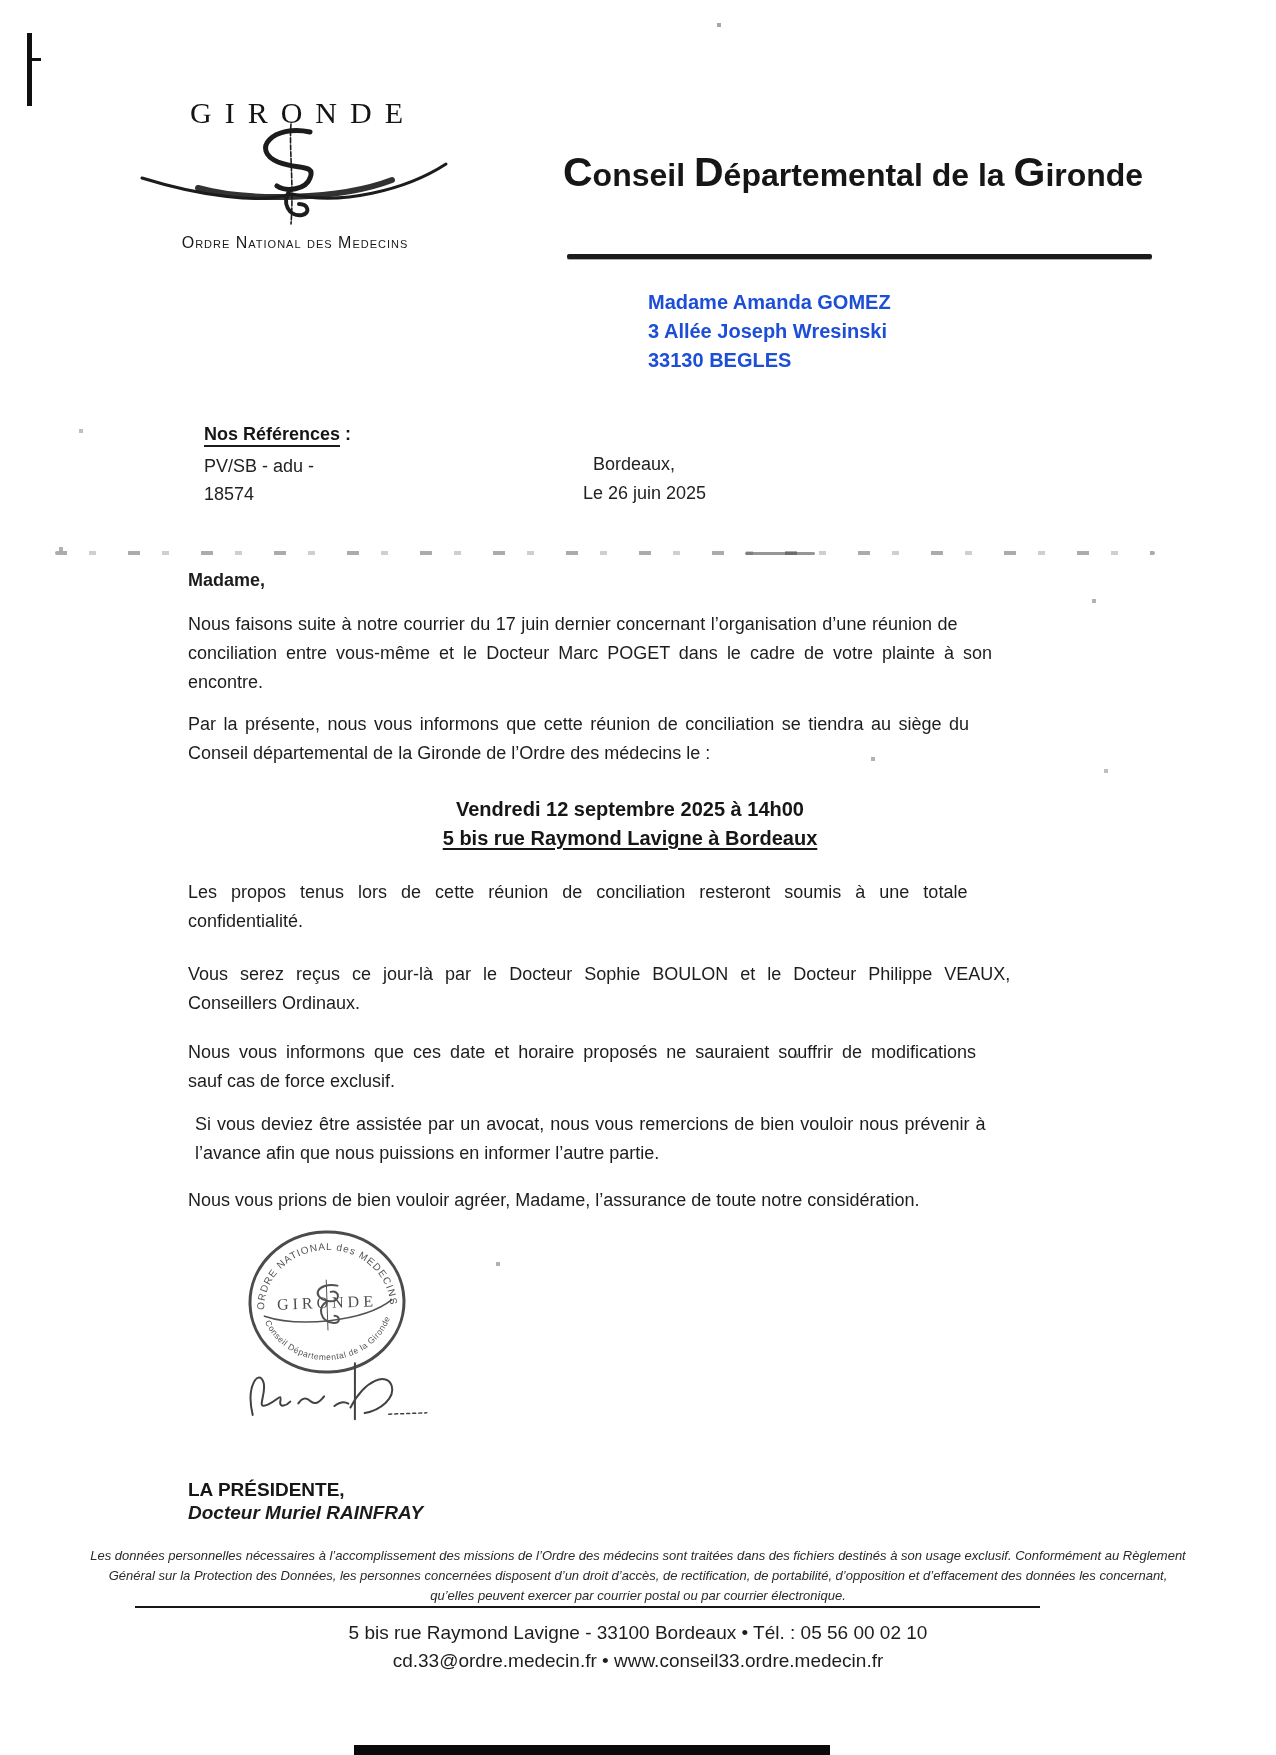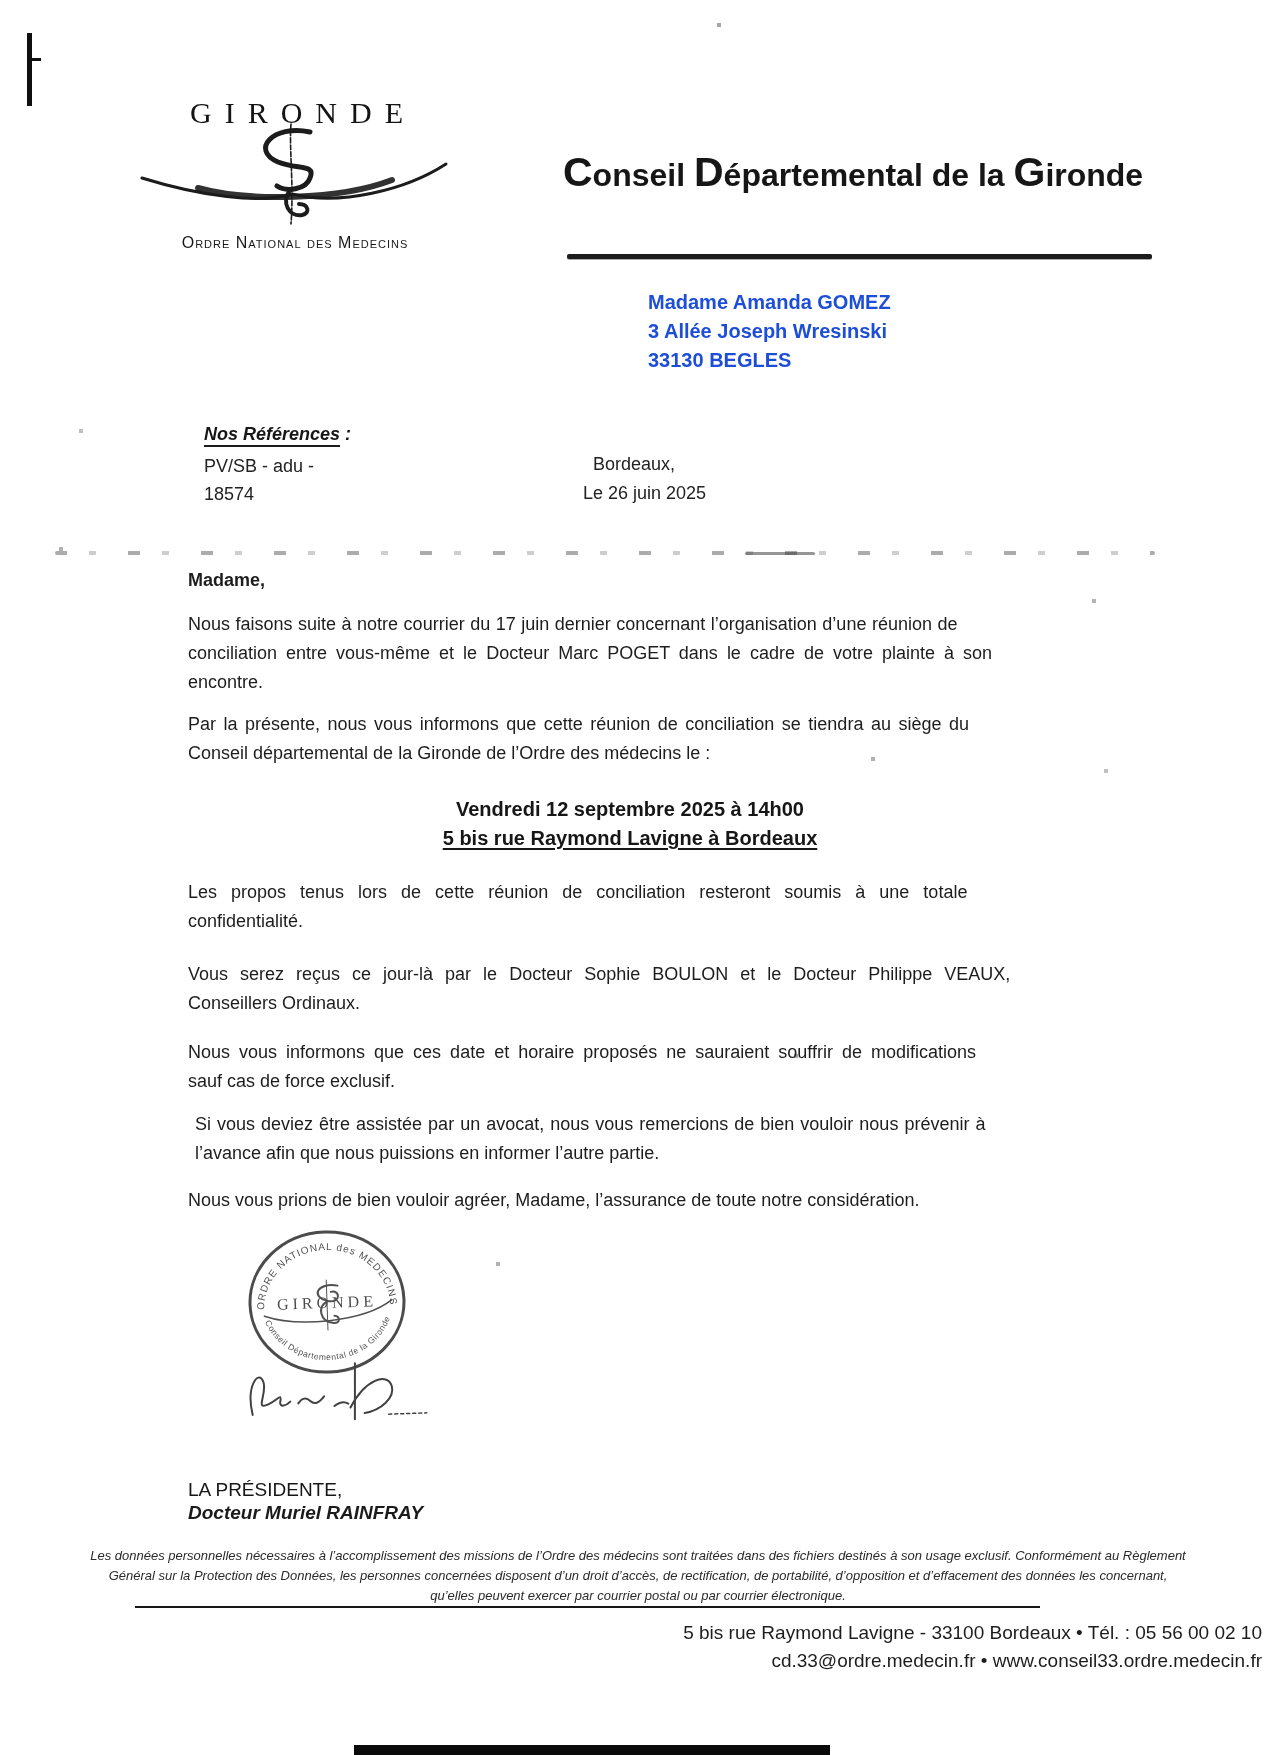--- a/index.html
+++ b/index.html
@@ -26,27 +26,27 @@
   
   .bodyline{font-size:18px;line-height:29px;white-space:nowrap;color:#1d1d1d;}
   .ws05{word-spacing:.5px}.ws1{word-spacing:1px}.ws25{word-spacing:2.5px}
   .ws4{word-spacing:4px}.ws7{word-spacing:7px}.ws9{word-spacing:9px}
   .meeting{width:860px;text-align:center;font-weight:700;color:#161616;}
   .meeting-date{font-size:20px;line-height:29px;}
   .meeting-venue{font-size:20px;line-height:29px;text-decoration:underline;
     text-decoration-thickness:2px;text-underline-offset:3px;}
   
   .stampbox{transform:rotate(-2deg);}
-  .sig-role{font-weight:400;font-size:19px;color:#161616;white-space:nowrap;}
+  .sig-role{font-weight:700;font-size:19px;color:#161616;white-space:nowrap;}
   .sig-name{font-weight:700;font-style:italic;font-size:19px;color:#1b1b1b;white-space:nowrap;}
   
   .disc{width:1248px;text-align:center;font-style:italic;font-size:13px;line-height:20px;
     color:#2a2a2a;white-space:nowrap;}
   .footer-rule{background:#161616;}
-  .footer-line{width:1248px;text-align:right;font-size:19px;color:#1d1d1d;white-space:nowrap;}
+  .footer-line{width:1248px;text-align:center;font-size:19px;color:#1d1d1d;white-space:nowrap;}
   
   .art-v{background:#101010;}
   .smudge{height:4px;border-radius:2px;
     background:repeating-linear-gradient(90deg,rgba(70,70,70,.45) 0 12px,transparent 12px 34px,rgba(80,80,80,.28) 34px 41px,transparent 41px 73px);}
   .smudge2{height:3px;background:rgba(45,45,45,.5);border-radius:2px;}
   .specks{width:2px;height:2px;background:transparent;
     box-shadow:718px 24px 0 1px rgba(0,0,0,.35),
                1093px 600px 0 1px rgba(0,0,0,.3),
                872px 758px 0 1px rgba(0,0,0,.3),
                795px 1055px 0 1px rgba(0,0,0,.35),
@@ -84,21 +84,21 @@
     <span class="big">C</span><span class="rest">onseil </span><span class="big">D</span><span class="rest">épartemental de la </span><span class="big">G</span><span class="rest">ironde</span>
   </div>
   <div class="abs title-rule" style="left:567px;top:254px;width:585px;height:5px;"></div>
 
   <div class="abs recipient" style="left:648px;top:288px;">
     <div>Madame Amanda GOMEZ</div>
     <div>3 Allée Joseph Wresinski</div>
     <div>33130 BEGLES</div>
   </div>
 
-  <div class="abs refs-label" style="left:204px;top:424px;font-style:italic;"><span class="ul">Nos Références</span><span> :</span></div>
+  <div class="abs refs-label" style="left:204px;top:424px;"><span class="ul">Nos Références</span><span> :</span></div>
   <div class="abs refs-line" style="left:204px;top:456px;">PV/SB - adu -</div>
   <div class="abs refs-line" style="left:204px;top:484px;">18574</div>
 
   <div class="abs dateline" style="left:593px;top:454px;text-align:right;">Bordeaux,</div>
   <div class="abs dateline" style="left:583px;top:483px;">Le 26 juin 2025</div>
 
   <div class="abs smudge" style="left:55px;top:551px;width:1100px;"></div>
   <div class="abs smudge2" style="left:745px;top:552px;width:70px;"></div>
 
   <div class="abs bodyline" style="left:188px;top:566px;font-weight:bold;">Madame,</div>

